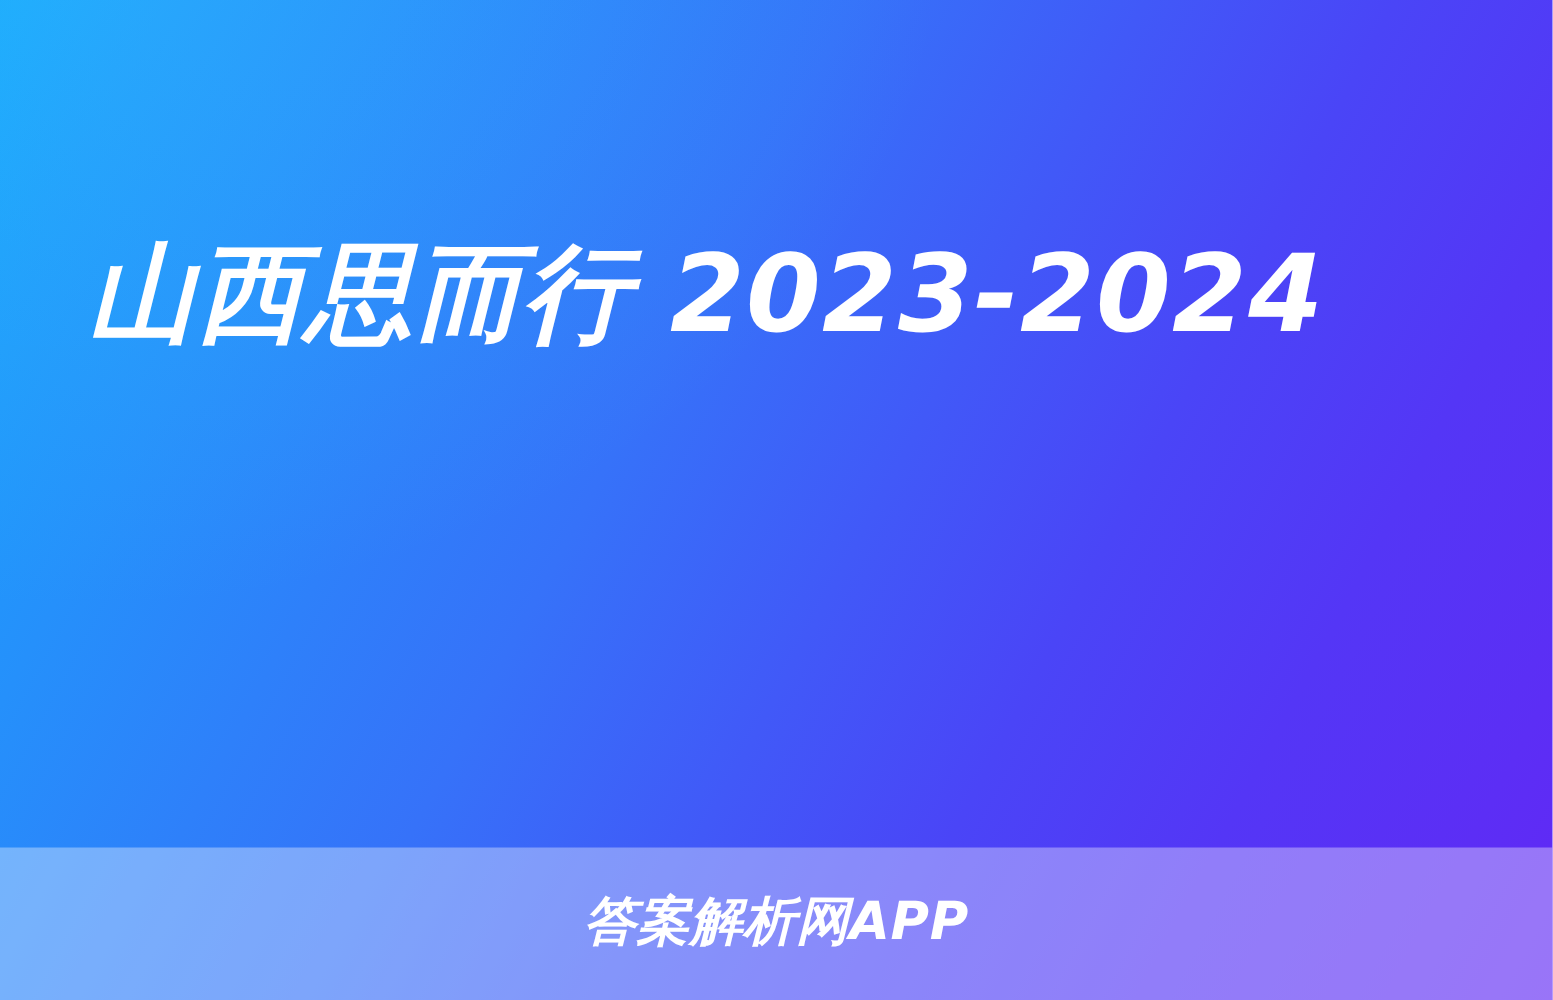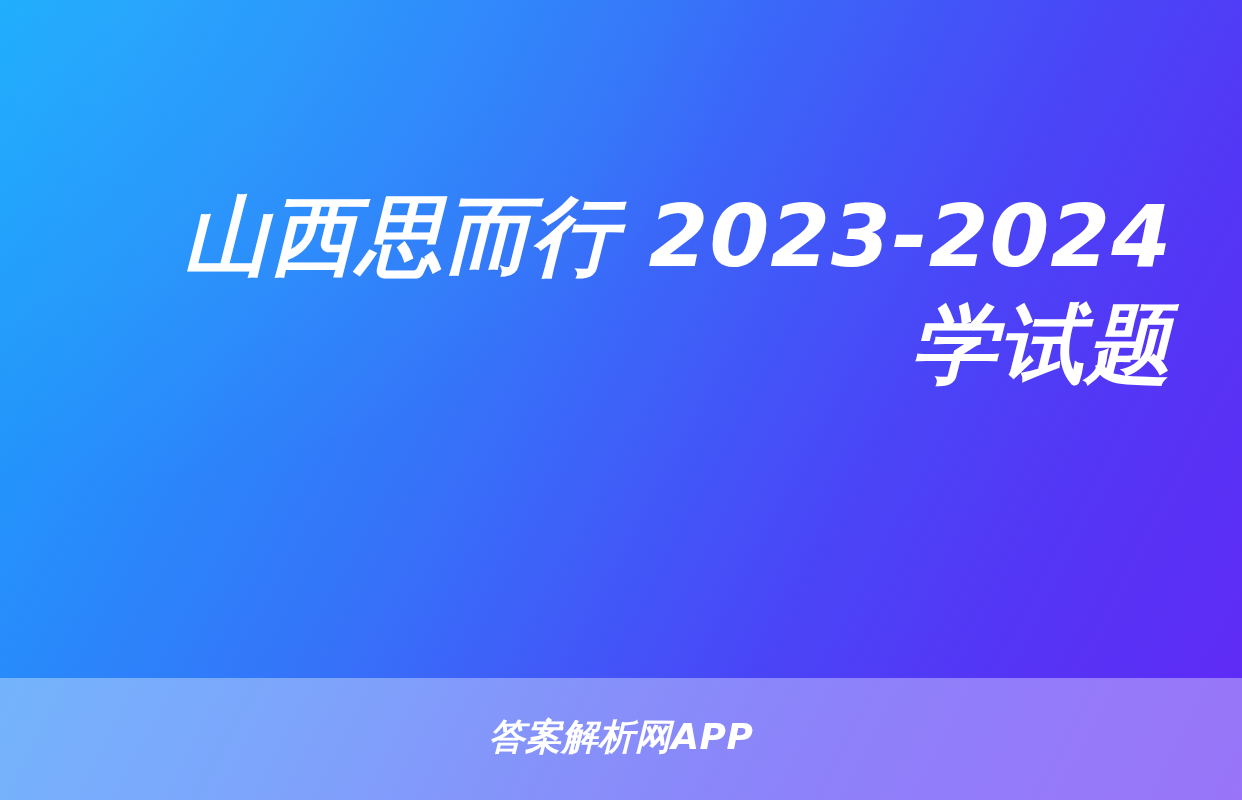--- a/index.html
+++ b/index.html
@@ -48,21 +48,21 @@
                 rgba(70,195,255,0) 72%);
     pointer-events: none;
   }
 
   
   .title-block {
     position: absolute;
     left: 0;
     right: 0;
     top: 182px;
-    text-align: right;
+    text-align: left;
     padding: 0 70px;
     box-sizing: border-box;
   }
 
   .title-line {
     display: block;
     color: #ffffff;
     font-family: "DejaVu Sans", "Liberation Sans", sans-serif;
     font-size: 86px;
     line-height: 108px;
@@ -82,36 +82,35 @@
     height: 122px;
     background: rgba(255, 255, 255, 0.355);
     display: flex;
     align-items: center;
     justify-content: center;
   }
 
   .watermark {
     color: #ffffff;
     font-family: "DejaVu Sans", "Liberation Sans", sans-serif;
-    font-size: 36px;
+    font-size: 42px;
     line-height: 44px;
     font-weight: 700;
     font-style: italic;
     letter-spacing: 0.5px;
     white-space: nowrap;
     margin-top: -4px;
   }
 </style>
 </head>
 <body>
 
 <div id="poster">
 
   <div class="title-block">
     <span class="title-line">山西思而行 2023-2024</span>
-    <span class="title-line">学试题</span>
   </div>
 
   <div class="bottom-band">
     <span class="watermark">答案解析网APP</span>
   </div>
 
 </div>
 
 </body></html>

